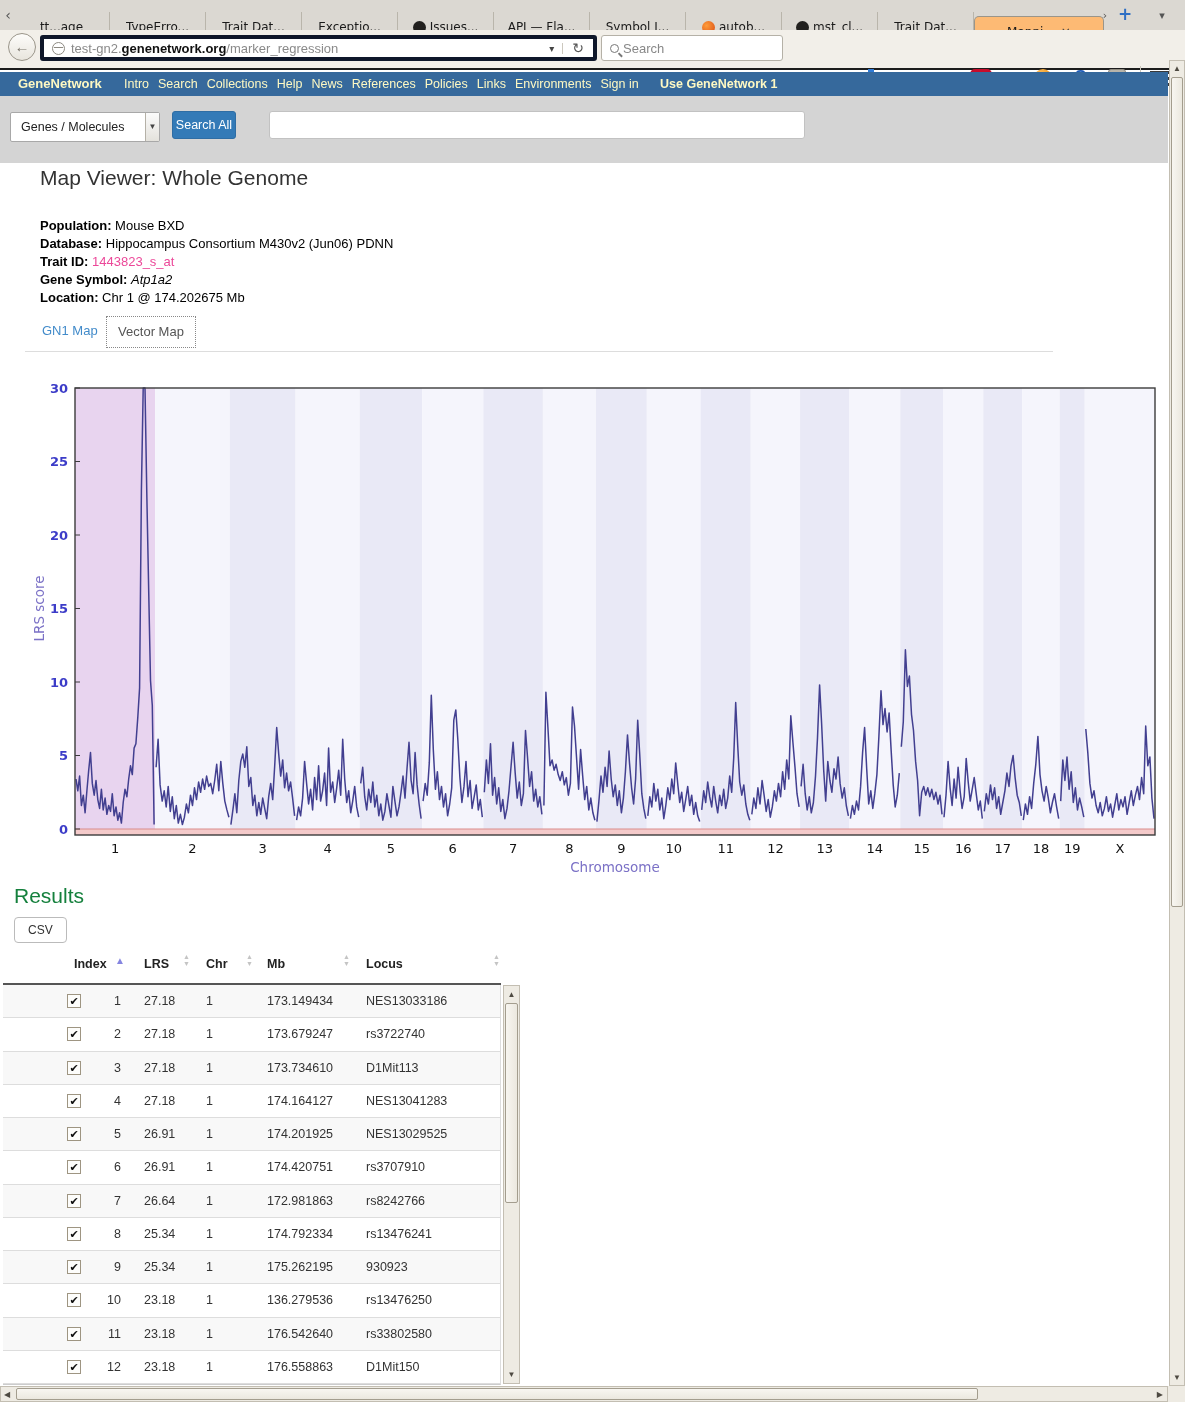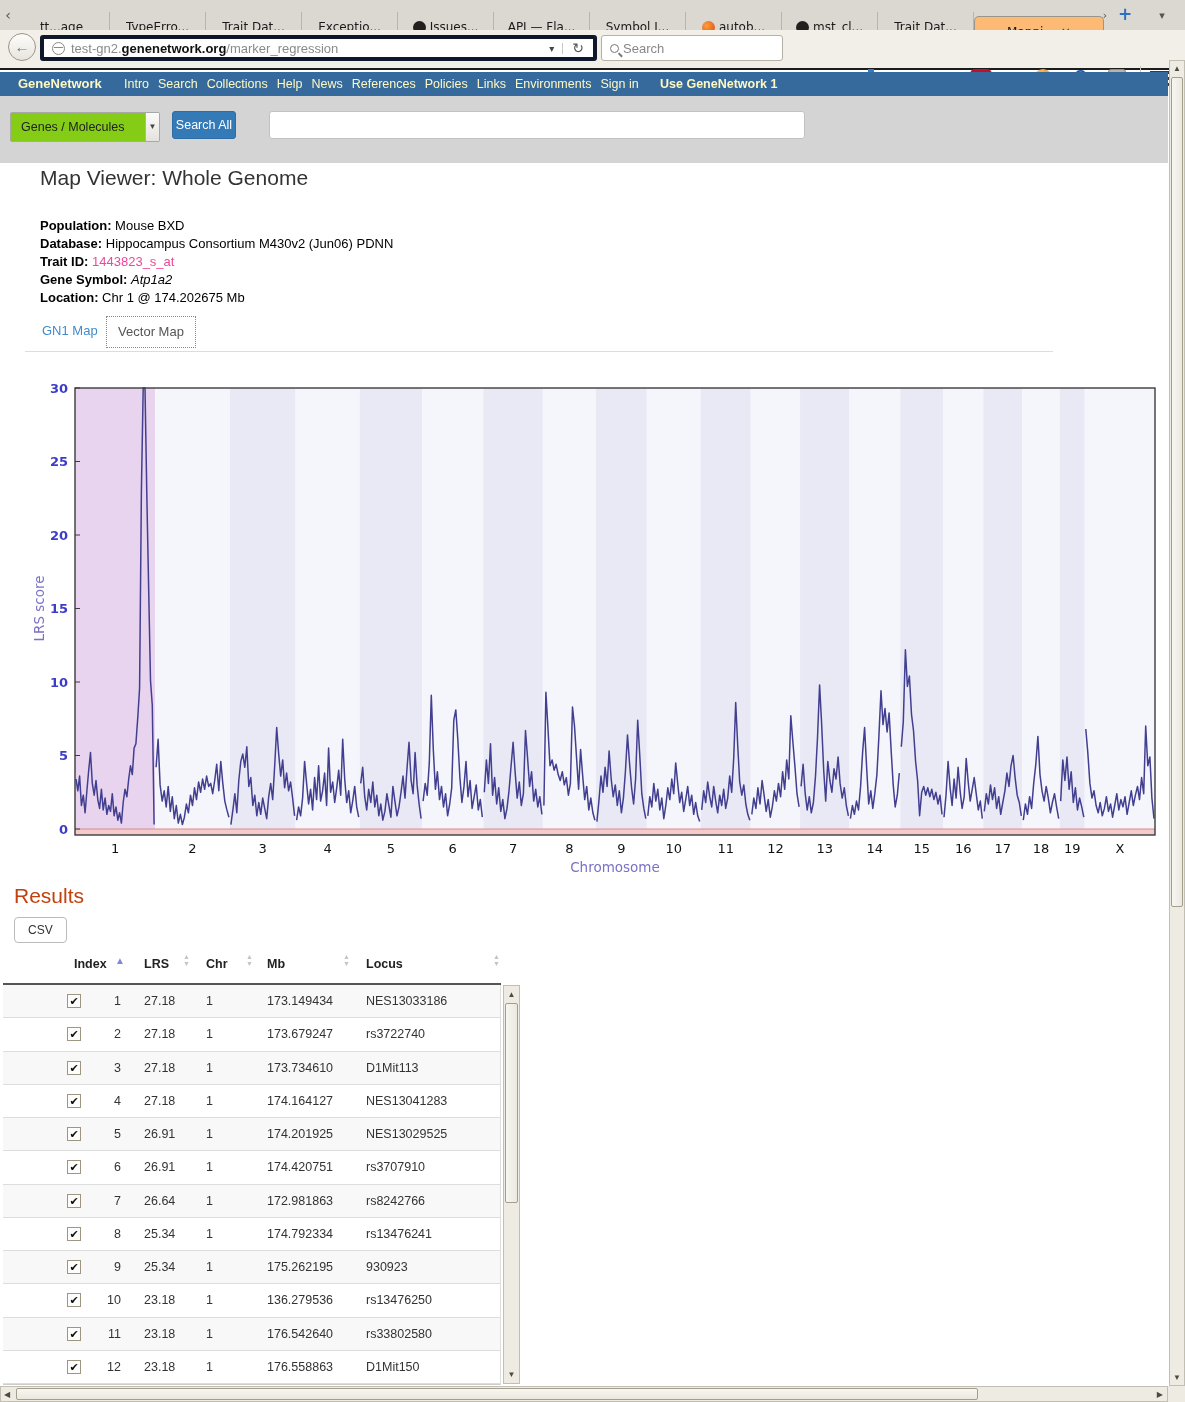--- a/index.html
+++ b/index.html
@@ -47,39 +47,39 @@
   .vdiv { top:36px; width:1px; height:26px; background:#c9c5bb; }
   .burger { top:41px; width:22px; height:3px; background:#3a3a3a; box-shadow:0 6px 0 #3a3a3a, 0 12px 0 #3a3a3a; }
 
   
   #gn-navbar { left:0; top:72px; width:1168px; height:24px; background:#36699c; color:#fef9c3; font-size:12.5px; line-height:24px; }
   #gn-brand { position:absolute; left:18px; font-weight:bold; font-size:13px; }
   #nav-items { position:absolute; left:124px; }
   .nav-item { display:inline-block; margin-right:9px; }
   #use-gn1 { position:absolute; left:660px; font-weight:bold; }
   #search-strip { left:0; top:96px; width:1168px; height:67px; background:#d4d4d4; }
-  #species-select { left:10px; top:16px; width:150px; height:30px; background:#84cc16; border:1px solid #a8a8a8; border-radius:2px; font-size:12.5px; color:#222; line-height:28px; padding-left:10px; }
+  #species-select { left:10px; top:16px; width:150px; height:30px; background:#ffffff; border:1px solid #a8a8a8; border-radius:2px; font-size:12.5px; color:#222; line-height:28px; padding-left:10px; }
   #species-drop { left:145px; top:17px; width:14px; height:28px; background:linear-gradient(#fbfbfb,#e4e2dc); border-left:1px solid #b5b1a7; color:#444; font-size:8px; text-align:center; line-height:28px; }
   #search-all-btn { left:172px; top:15px; width:64px; height:28px; background:#337ab7; border:1px solid #2e6da4; border-radius:3px; color:#fff; font-size:12.5px; text-align:center; line-height:26px; }
   #global-search-input { left:269px; top:15px; width:536px; height:28px; background:#fff; border:1px solid #c2c2c2; border-radius:3px; }
 
   
   #page-title { left:40px; top:166px; font-size:21px; color:#333; }
   #meta { left:40px; top:217px; font-size:13px; color:#000; line-height:18px; }
   #meta .lbl { font-weight:bold; }
   #meta .link { color:#ec4899; }
   #meta .italic { font-style:italic; }
   #gn1-map-tab { left:42px; top:323px; font-size:13px; color:#428bca; }
   #vector-map-tab { left:106px; top:316px; width:90px; height:32px; border:1px dotted #888; color:#555; font-size:13px; text-align:center; line-height:30px; background:#fff; }
   #tab-hr { left:25px; top:351px; width:1028px; height:1px; background:#ddd; }
 
   #chart-wrap { left:20px; top:376px; width:1140px; height:500px; }
   #chart-svg text { font-family:"DejaVu Sans", sans-serif; }
 
-  #results-title { left:14px; top:884px; font-size:21px; color:#c2410c; }
+  #results-title { left:14px; top:884px; font-size:21px; color:#15803d; }
   #csv-btn { left:14px; top:917px; padding:5px 13px; border:1px solid #bbb; border-radius:4px; background:#fff; font-size:12px; color:#333; }
 
   
   #thead { left:3px; top:953px; width:498px; height:30px; font-size:12.5px; font-weight:bold; color:#222; }
   #thead .h { position:absolute; top:4px; }
   .sort-asc { position:absolute; top:2px; color:#8585e0; font-size:10px; }
   .sort-both { position:absolute; top:0; color:#c4c4c4; font-size:7px; line-height:7px; text-align:center; }
   #thead-line { left:3px; top:983px; width:498px; height:2px; background:#555; }
   #tbody { left:3px; top:985px; width:498px; border-right:1px solid #ddd; border-bottom:1px solid #ccc; }
   .trow { position:relative; height:33.25px; border-bottom:1px solid #ddd; font-size:12.5px; color:#333; }

